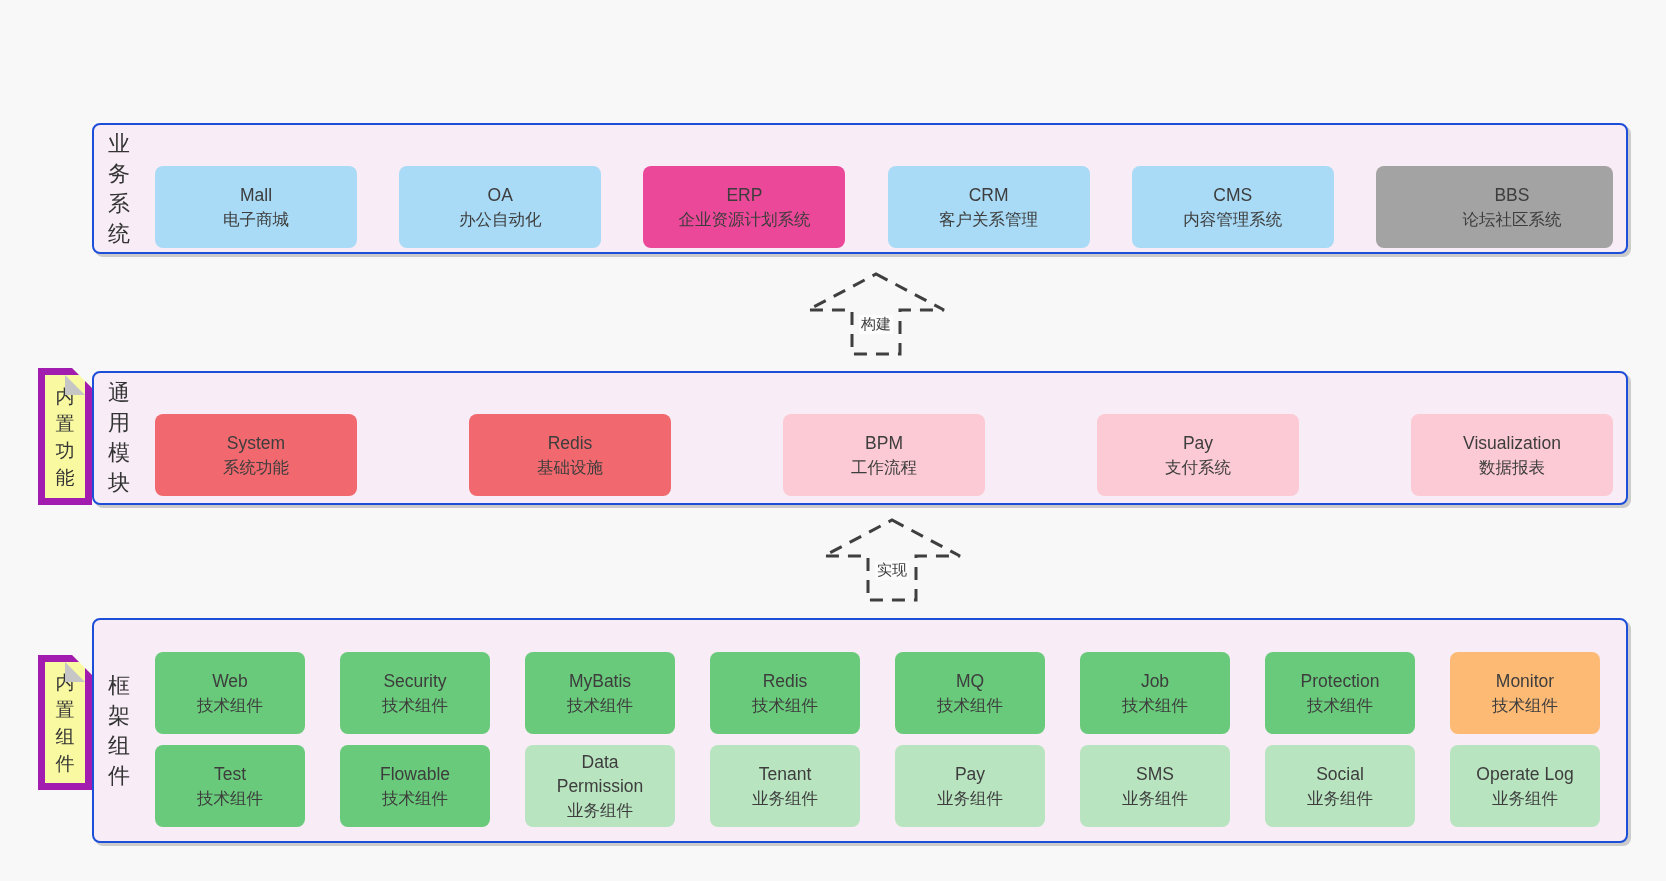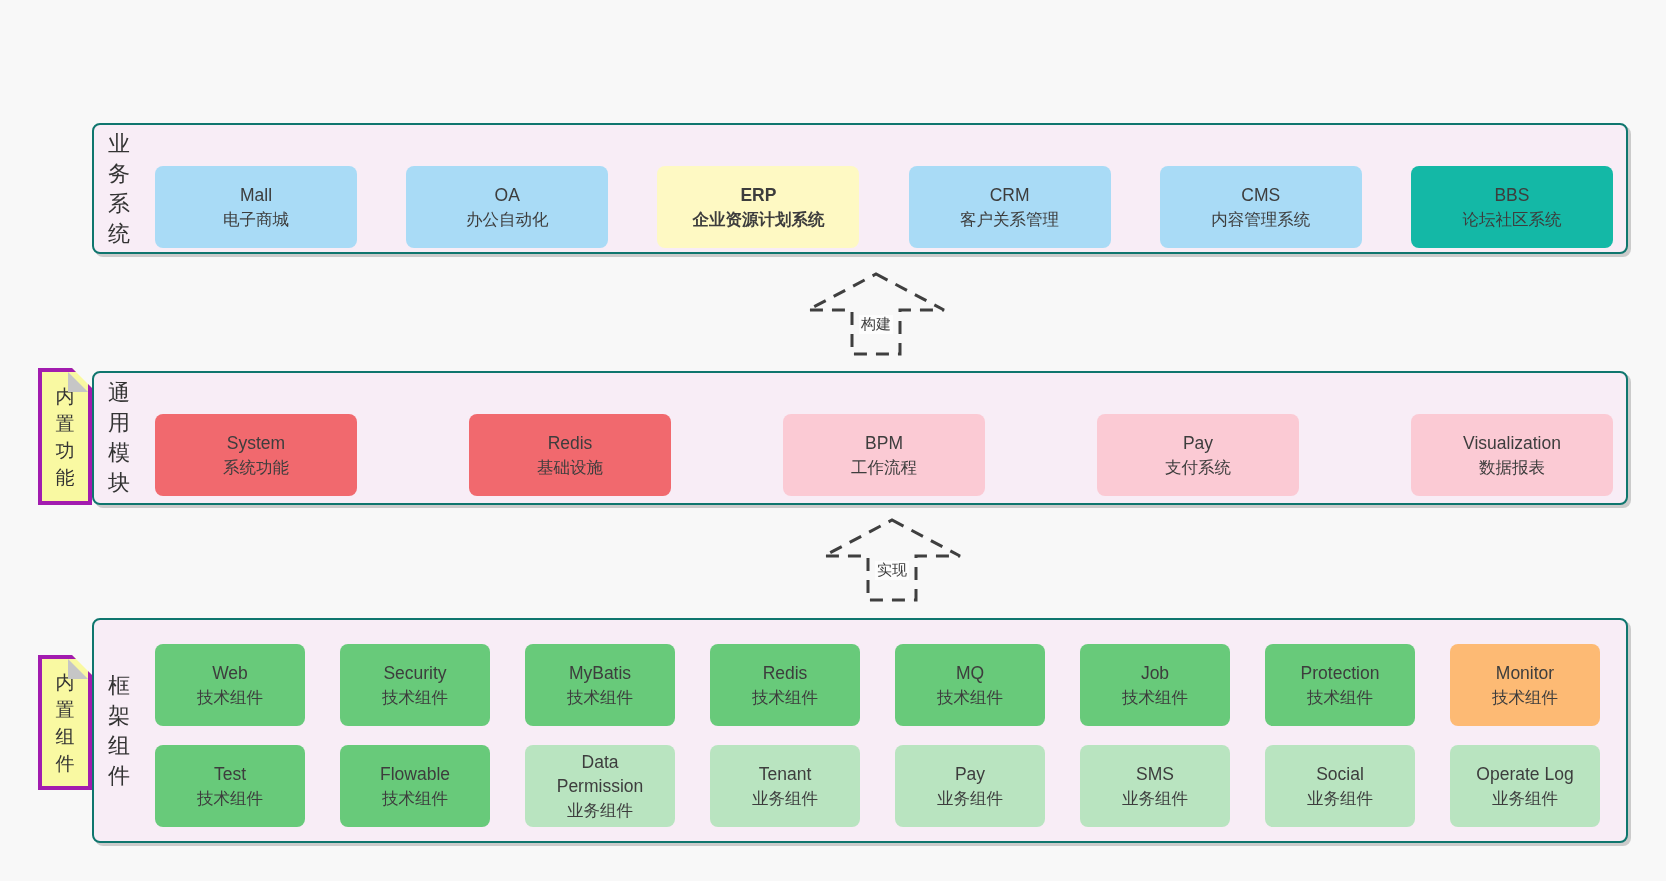--- a/index.html
+++ b/index.html
@@ -12,21 +12,21 @@
     width:1666px; height:881px;
     background:#f8f8f8;
     overflow:hidden;
     color:#3d3d3d;
   }
   .band {
     position:absolute;
     left:92px;
     width:1536px;
     background:#f8edf6;
-    border:2px solid #0f766e;
+    border:2px solid #1d4ed8;
     border-radius:8px;
     box-sizing:border-box;
     box-shadow:3px 3px 0 rgba(0,0,0,0.18);
     z-index:2;
   }
   #band-business  { top:123px; height:131px; }
   #band-common    { top:371px; height:134px; }
   #band-framework { top:618px; height:225px; }
 
   .vlabel {
@@ -42,40 +42,40 @@
     letter-spacing:0;
   }
 
   .box-row {
     position:absolute;
     left:61px;
     display:flex;
     justify-content:space-between;
   }
   .row-wide   { width:1458px; top:41px; }
-  #band-framework .row-1 { width:1445px; top:24px; }
+  #band-framework .row-1 { width:1445px; top:32px; }
   #band-framework .row-2 { width:1445px; top:125px; }
 
   .box {
     height:82px;
     border-radius:8px;
     display:flex; flex-direction:column;
     align-items:center; justify-content:center;
     text-align:center;
   }
   .box-w { width:202px; }
   .box-n { width:150px; }
   .box-title { font-size:17.5px; line-height:24px; white-space:pre-line; }
   .box-sub   { font-size:16.5px; line-height:24px; }
 
   .note {
     position:absolute;
     left:38px; width:54px;
     background:#f9f9a2;
-    border:4px solid #a21caf;
+    border:7px solid #a21caf;
     box-sizing:border-box;
     z-index:1;
     clip-path:polygon(0 0, calc(100% - 20px) 0, 100% 20px, 100% 100%, 0 100%);
     display:flex; justify-content:center; align-items:center;
   }
   #note-common    { top:368px; height:137px; }
   #note-framework { top:655px; height:135px; }
   .note-text {
     width:1em; word-break:break-all; text-align:center;
     font-size:19px; line-height:27px; color:#333;
@@ -125,33 +125,33 @@
       </div>
     <div class="box-row row-wide">
       <div class="box box-w" style="background: rgb(169, 219, 246);">
         <div class="box-title">Mall</div>
         <div class="box-sub">电子商城</div>
       </div>
       <div class="box box-w" style="background: rgb(169, 219, 246);">
         <div class="box-title">OA</div>
         <div class="box-sub">办公自动化</div>
       </div>
-      <div class="box box-w" style="background: #fef9c3; font-weight: bold;">
+      <div class="box box-w" style="background: #ec4899;">
         <div class="box-title">ERP</div>
         <div class="box-sub">企业资源计划系统</div>
       </div>
       <div class="box box-w" style="background: rgb(169, 219, 246);">
         <div class="box-title">CRM</div>
         <div class="box-sub">客户关系管理</div>
       </div>
       <div class="box box-w" style="background: rgb(169, 219, 246);">
         <div class="box-title">CMS</div>
         <div class="box-sub">内容管理系统</div>
       </div>
-      <div class="box box-w" style="background: #14b8a6;">
+      <div class="box box-w" style="background: #a3a3a3; padding-left: 35px;">
         <div class="box-title">BBS</div>
         <div class="box-sub">论坛社区系统</div>
       </div>
     </div>
   </div>
 
   <div class="arrow" id="arrow-build">
     <svg width="144" height="86" viewBox="0 0 144 86">
       <polygon points="72,3 140,39 96,39 96,83 48,83 48,39 4,39" fill="none" stroke="#3f3f3f" stroke-width="3" stroke-dasharray="13 9"></polygon>
     </svg>

